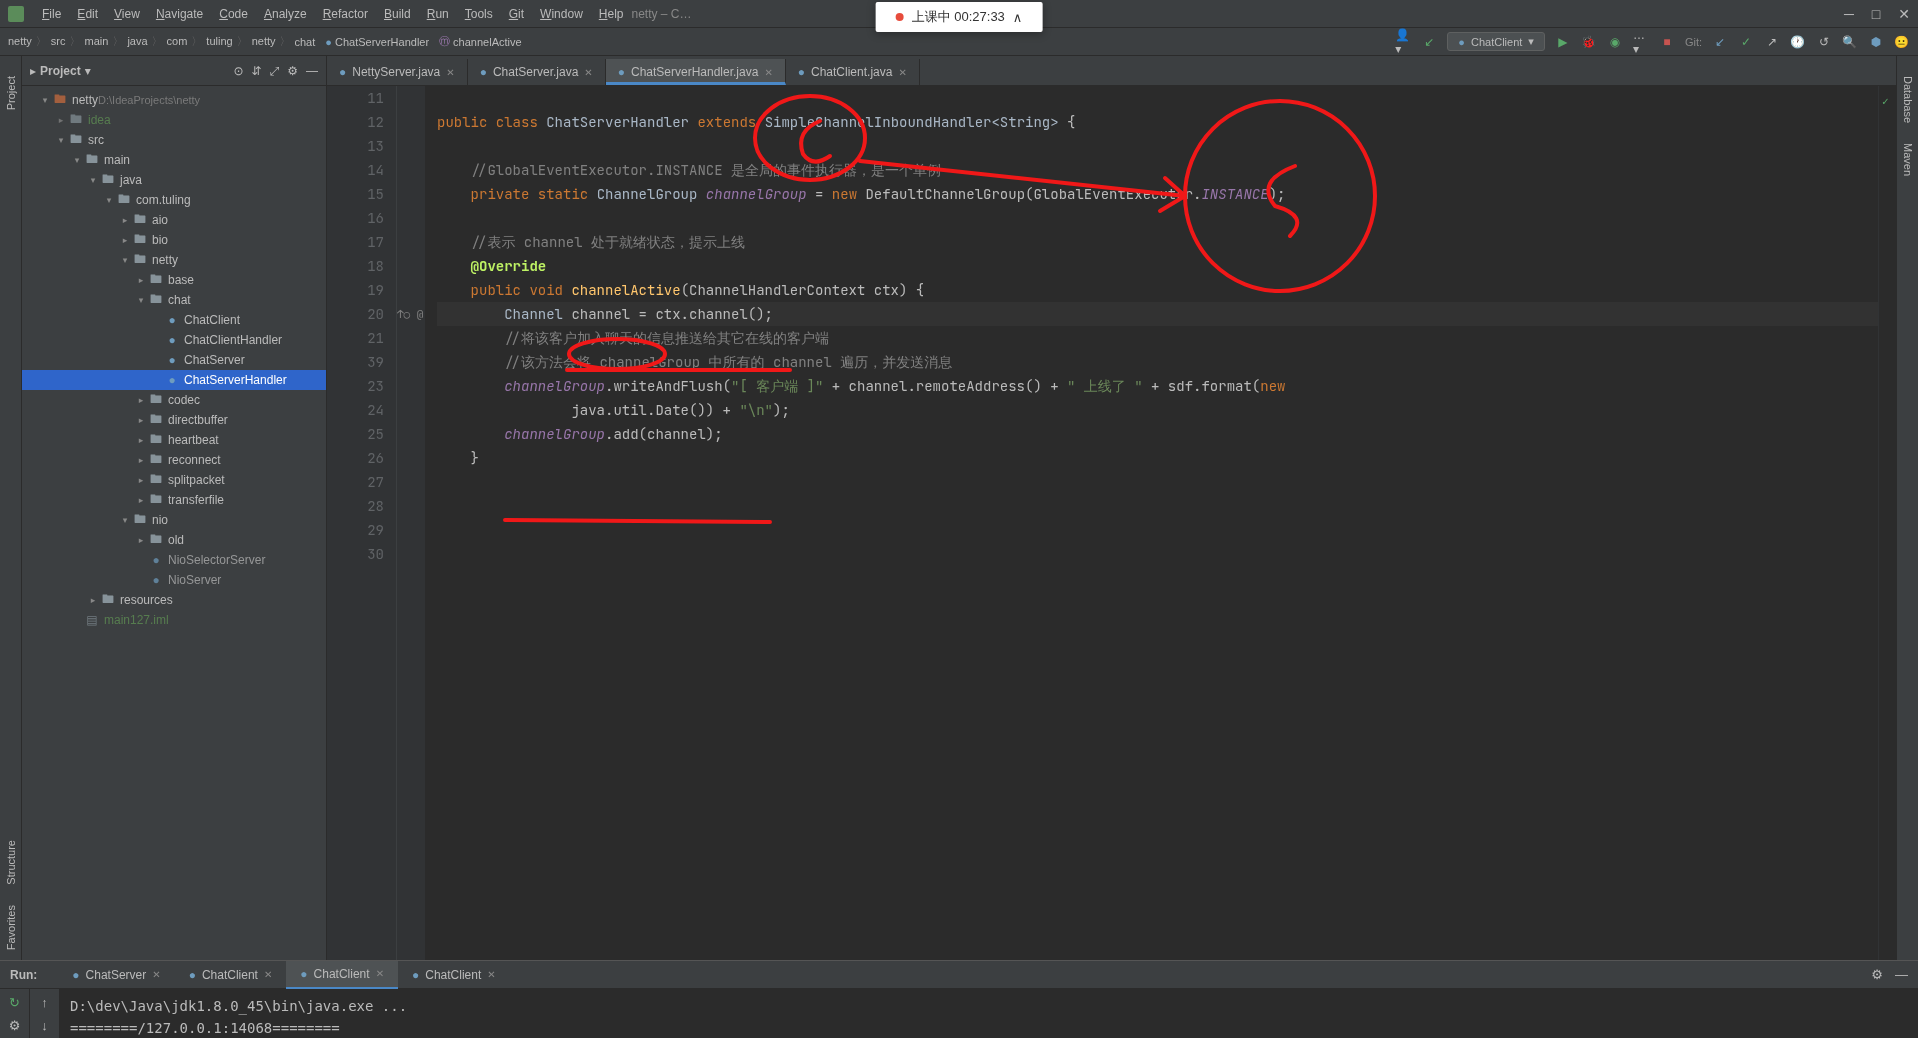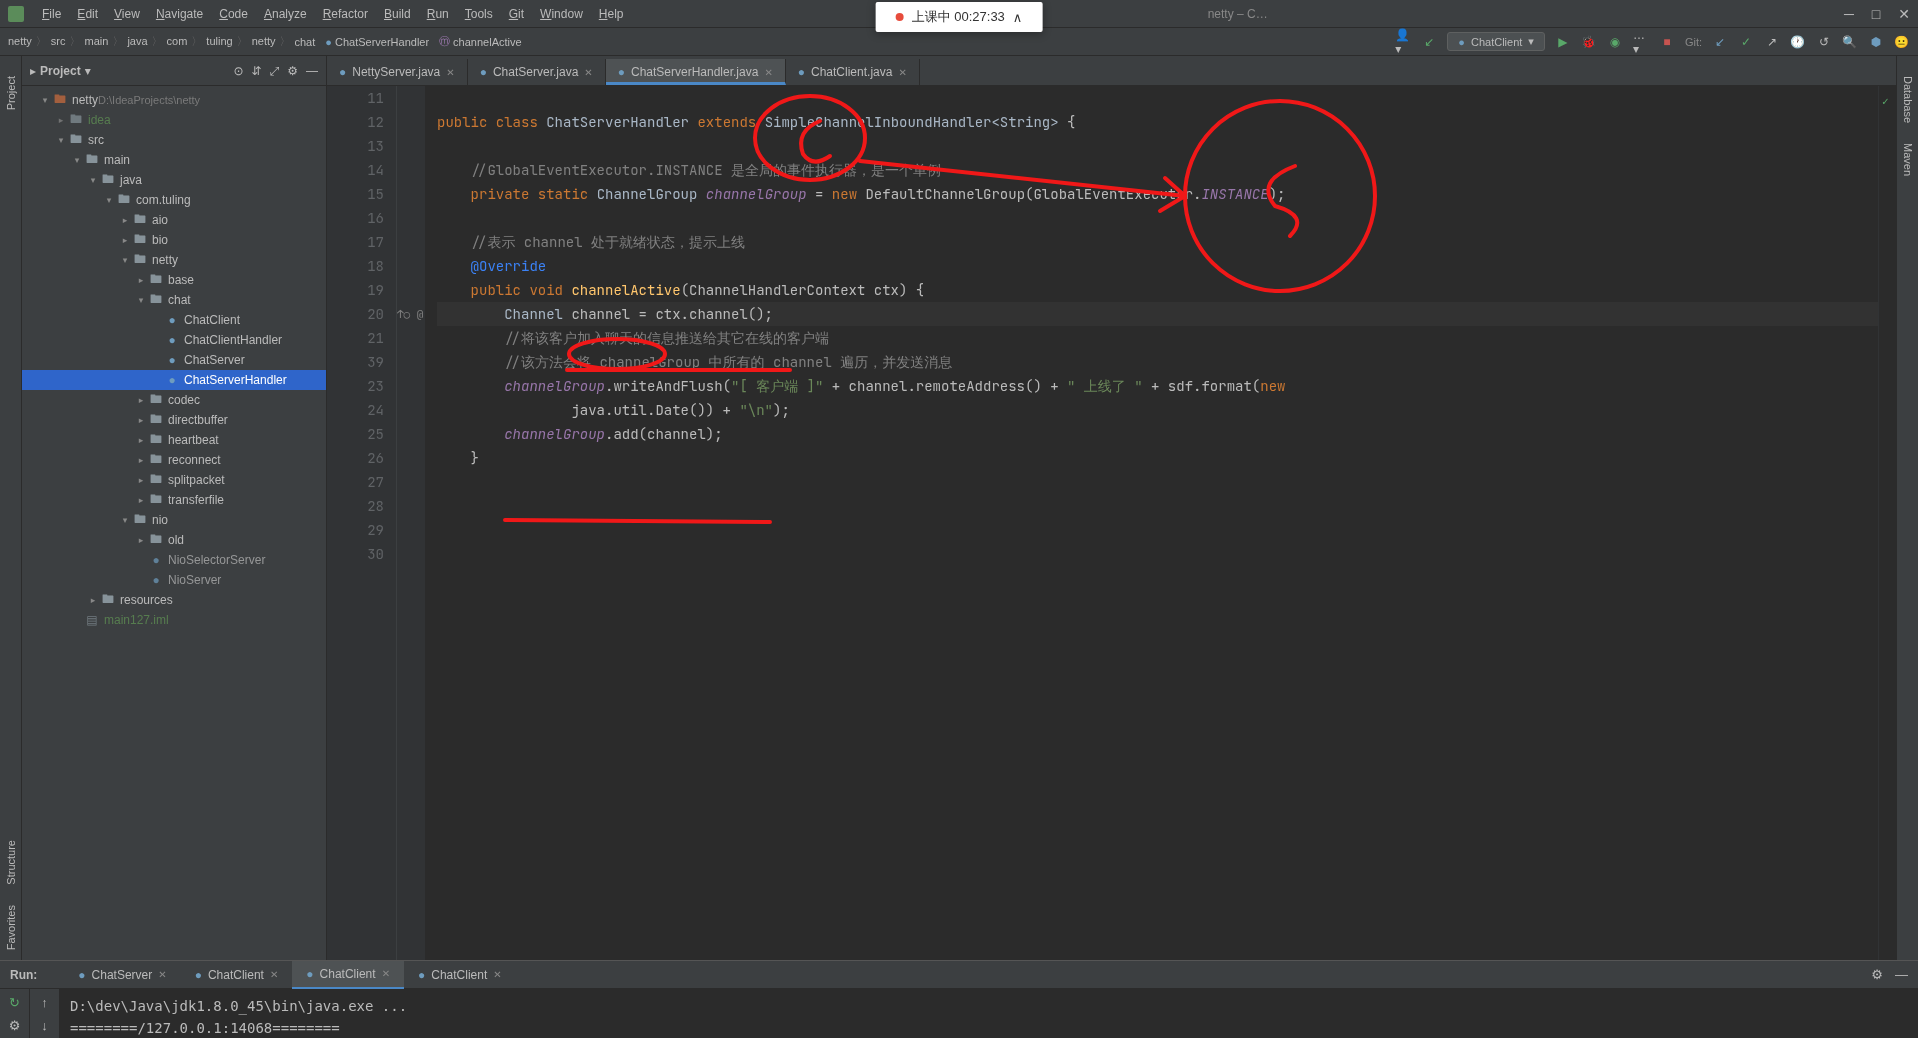--- a/index.html
+++ b/index.html
@@ -3,21 +3,21 @@
 <meta charset="utf-8">
 <style>
 * { margin: 0; padding: 0; box-sizing: border-box; }
 body { font-family: "Segoe UI", sans-serif; font-size: 12px; background: #3c3f41; color: #bbbbbb; overflow: hidden; width: 1918px; height: 1038px; position: relative; }
 
 
 .menubar { height: 28px; background: #3c3f41; display: flex; align-items: center; padding: 0 8px; border-bottom: 1px solid #2b2b2b; }
 .menubar .logo { width: 16px; height: 16px; background: #5b8c5a; border-radius: 2px; margin-right: 10px; }
 .menubar .menu-item { padding: 0 8px; cursor: pointer; }
 .menubar .menu-item u { text-decoration: underline; }
-.menubar .title-center { flex: 1; text-align: center; color: #888; }
+.menubar .title-center { flex: 1; text-align: left; color: #888; }
 .menubar .win-controls { display: flex; gap: 18px; font-size: 14px; }
 
 
 .timer-widget { position: absolute; top: 2px; left: 50%; transform: translateX(-50%); background: #fff; color: #333; padding: 6px 20px; border-radius: 2px; box-shadow: 0 2px 8px rgba(0,0,0,.3); display: flex; align-items: center; gap: 8px; font-size: 13px; z-index: 100; }
 .timer-widget .red-dot { width: 8px; height: 8px; border-radius: 50%; background: #e74c3c; }
 
 
 .breadbar { height: 28px; background: #3c3f41; display: flex; align-items: center; padding: 0 8px; border-bottom: 1px solid #2b2b2b; font-size: 11px; }
 .breadbar .crumbs { display: flex; align-items: center; gap: 4px; }
 .breadbar .crumb::after { content: '〉'; color: #666; margin-left: 4px; }
@@ -64,37 +64,37 @@
 .gutter-marks { width: 28px; background: #313335; color: #808080; font-size: 11px; }
 .gutter .ln, .gutter-marks .gm { height: 24px; line-height: 24px; }
 .code { flex: 1; padding: 0 0 0 12px; position: relative; }
 .code-line { height: 24px; line-height: 24px; white-space: pre; }
 .code-line.current { background: #323232; }
 .kw { color: #cc7832; }
 .cls { color: #a9b7c6; }
 .str { color: #6a8759; }
 .cmt { color: #808080; }
 .fld { color: #9876aa; font-style: italic; }
-.anno { color: #3b82f6; }
+.anno { color: #bef264; font-weight: bold; }
 .param { color: #808080; }
 .mth { color: #ffc66d; }
 
 
 .right-strip { width: 18px; background: #2b2b2b; border-left: 1px solid #313335; position: relative; }
 .right-strip .ok-mark { position: absolute; top: 8px; left: 3px; color: #59a869; font-size: 11px; }
 .right-outer { width: 22px; background: #3c3f41; border-left: 1px solid #2b2b2b; display: flex; flex-direction: column; align-items: center; padding-top: 20px; gap: 20px; }
 .right-outer .vtab { writing-mode: vertical-rl; font-size: 11px; cursor: pointer; }
 
 
 .annot { position: absolute; pointer-events: none; z-index: 50; }
 .red-stroke { stroke: #f01818; stroke-width: 4; fill: none; stroke-linecap: round; }
 
 
 .run-panel { height: 180px; background: #2b2b2b; border-top: 1px solid #555; display: flex; flex-direction: column; }
-.run-tabs { height: 28px; background: #3c3f41; display: flex; align-items: center; padding: 0 10px; gap: 13px; border-bottom: 1px solid #2b2b2b; }
+.run-tabs { height: 28px; background: #3c3f41; display: flex; align-items: center; padding: 0 10px; gap: 7px; border-bottom: 1px solid #2b2b2b; }
 .run-tabs .title { font-weight: bold; margin-right: 14px; }
 .run-tab { padding: 6px 14px; display: flex; align-items: center; gap: 6px; }
 .run-tab.active { background: #4e5254; border-bottom: 2px solid #4a88c7; }
 .run-tabs .right { margin-left: auto; display: flex; gap: 12px; font-size: 13px; }
 .run-body { flex: 1; display: flex; }
 .run-tool-col { width: 30px; background: #3c3f41; display: flex; flex-direction: column; align-items: center; padding-top: 6px; gap: 8px; border-right: 1px solid #2b2b2b; }
 .run-tool-col .ti { font-size: 13px; }
 .rerun { color: #59a869; }
 .console { flex: 1; padding: 6px 10px; font-family: Consolas, monospace; font-size: 14px; color: #bbbbbb; overflow: auto; }
 .console .cline { white-space: pre; line-height: 22px; }

